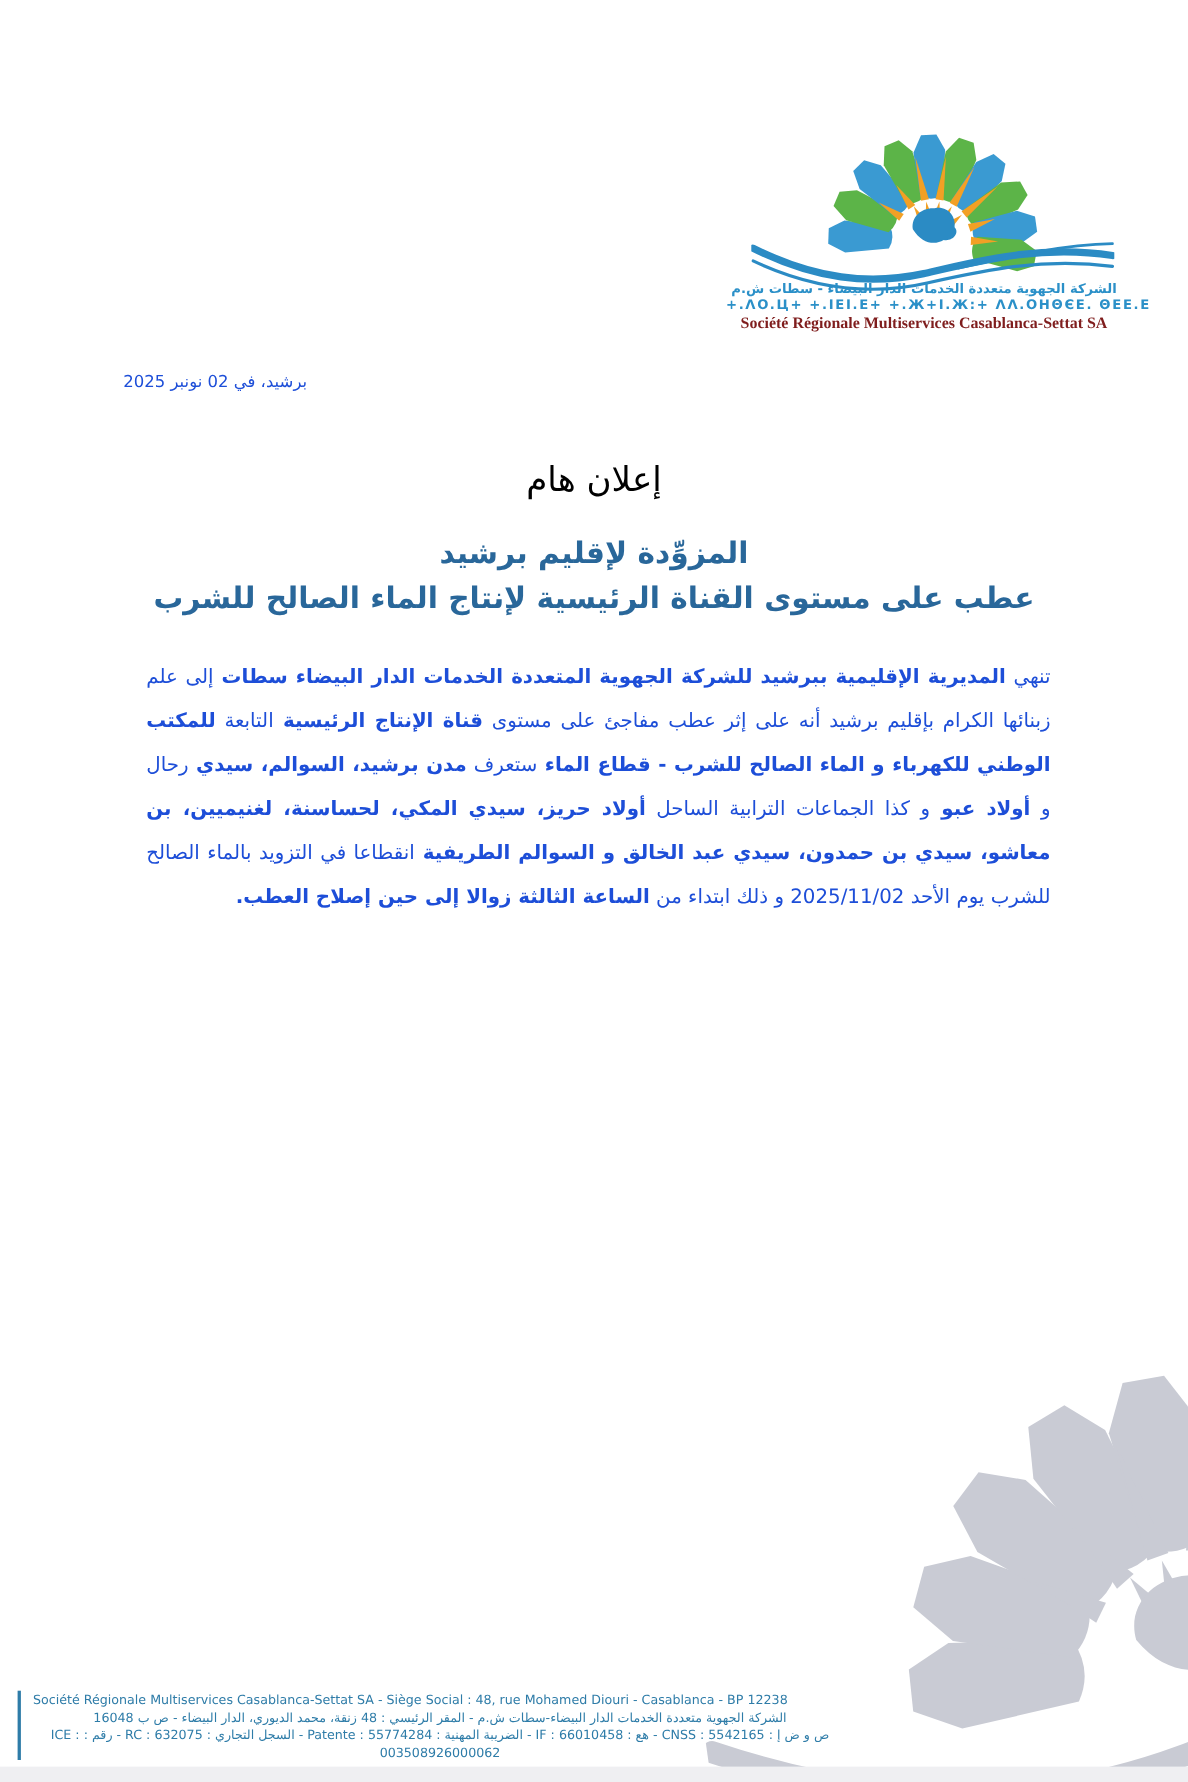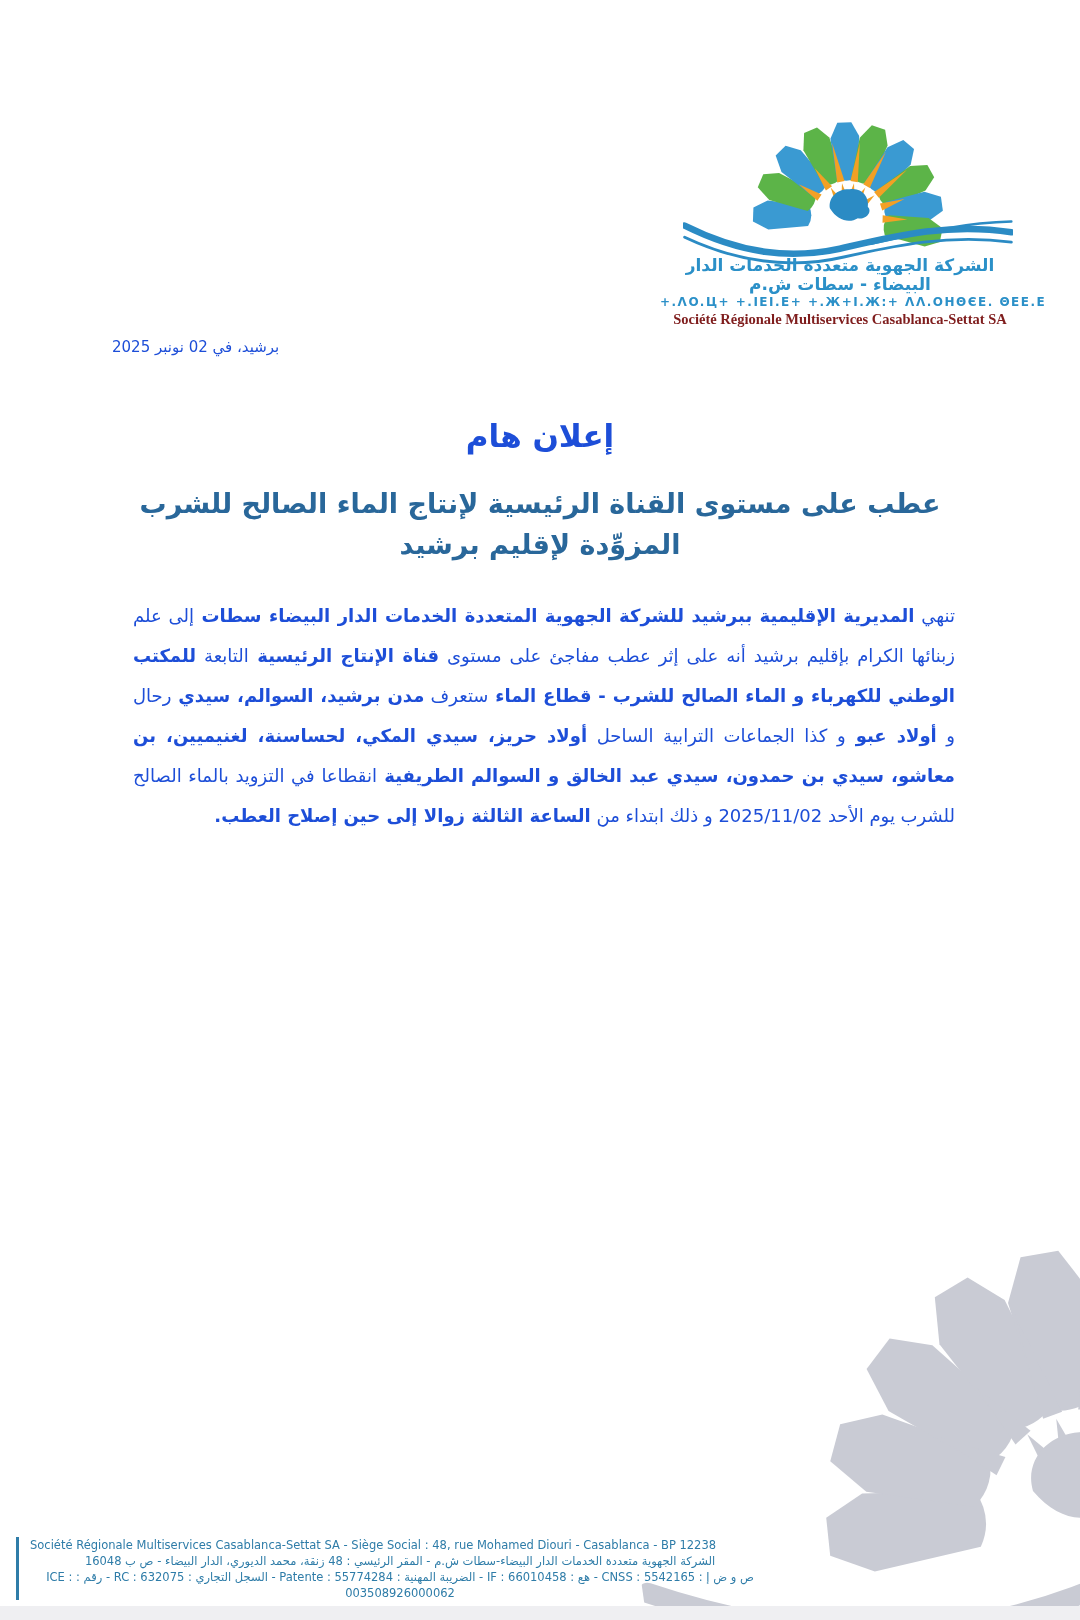--- a/index.html
+++ b/index.html
@@ -12,40 +12,40 @@
     color:#141414;
   }
   
   .logo-art{position:absolute;left:683px;top:92px;width:330px;height:198px;}
   .logo-text{
     position:absolute;left:660px;top:256px;width:360px;
     text-align:center;line-height:1.12;
   }
   .logo-ar{
     direction:rtl;
-    color:#2b90c8;font-size:17px;font-weight:700;
+    color:#2b90c8;font-size:12px;font-weight:700;
   }
   .logo-tifinagh{
     color:#2b90c8;font-size:12px;font-weight:700;letter-spacing:1.5px;
     margin-top:2px;white-space:nowrap;
   }
   .logo-fr{
     color:#7f1d1d;font-size:14.5px;font-weight:700;
     font-family:"Liberation Serif","DejaVu Serif",serif;
     margin-top:1px;white-space:nowrap;
   }
   .date-line{
     position:absolute;left:112px;top:338px;
     direction:rtl;font-size:15px;color:#1d4ed8;
   }
   
   .title{
     position:absolute;left:0;top:418px;width:1080px;
     text-align:center;direction:rtl;
-    color:#1d4ed8;font-size:31px;font-weight:700;
+    color:#000000;font-size:31px;font-weight:400;
   }
   .subtitle{
     position:absolute;left:90px;top:484px;width:900px;
     text-align:center;direction:rtl;
     color:#29679a;font-size:27px;font-weight:700;line-height:1.5;
   }
   
   .body-text{
     position:absolute;left:133px;top:596px;width:822px;
     direction:rtl;text-align:justify;
@@ -165,22 +165,22 @@
       <div class="logo-ar">الشركة الجهوية متعددة الخدمات الدار البيضاء - سطات ش.م</div>
       <div class="logo-tifinagh">+.ΛO.Ц+ +.ΙΕΙ.Ε+ +.Ж+Ι.Ж:+ ΛΛ.ΟΗΘЄΕ. ΘΕΕ.Ε</div>
       <div class="logo-fr">Société Régionale Multiservices Casablanca-Settat SA</div>
     </div>
 
     <div class="date-line">برشيد، في 02 نونبر 2025</div>
 
     <div class="title">إعلان هام</div>
 
     <div class="subtitle">
+      <div>المزوِّدة لإقليم برشيد</div>
       <div>عطب على مستوى القناة الرئيسية لإنتاج الماء الصالح للشرب</div>
-      <div>المزوِّدة لإقليم برشيد</div>
     </div>
 
     <div class="body-text">
       <p><span>تنهي </span><span style="font-weight: 700;">المديرية الإقليمية ببرشيد للشركة الجهوية المتعددة الخدمات الدار البيضاء سطات </span><span>إلى علم زبنائها الكرام بإقليم برشيد أنه على إثر عطب مفاجئ على مستوى </span><span style="font-weight: 700;">قناة الإنتاج الرئيسية </span><span>التابعة </span><span style="font-weight: 700;">للمكتب الوطني للكهرباء و الماء الصالح للشرب - قطاع الماء </span><span>ستعرف </span><span style="font-weight: 700;">مدن برشيد، السوالم، سيدي </span><span>رحال و </span><span style="font-weight: 700;">أولاد عبو </span><span>و كذا الجماعات الترابية الساحل </span><span style="font-weight: 700;">أولاد حريز، سيدي المكي، لحساسنة، لغنيميين، بن معاشو، سيدي بن حمدون، سيدي عبد الخالق و السوالم الطريفية </span><span>انقطاعا في التزويد بالماء الصالح للشرب يوم الأحد 2025/11/02 و ذلك ابتداء من </span><span style="font-weight: 700;">الساعة الثالثة زوالا إلى حين إصلاح العطب.</span></p>
     </div>
 
     <div class="footer-bar"></div>
     <div class="footer">
       <div>Société Régionale Multiservices Casablanca-Settat SA - Siège Social : 48, rue Mohamed Diouri - Casablanca - BP 12238</div>
       <div class="rtl-line">الشركة الجهوية متعددة الخدمات الدار البيضاء-سطات ش.م - المقر الرئيسي : 48 زنقة، محمد الديوري، الدار البيضاء - ص ب 16048</div>

